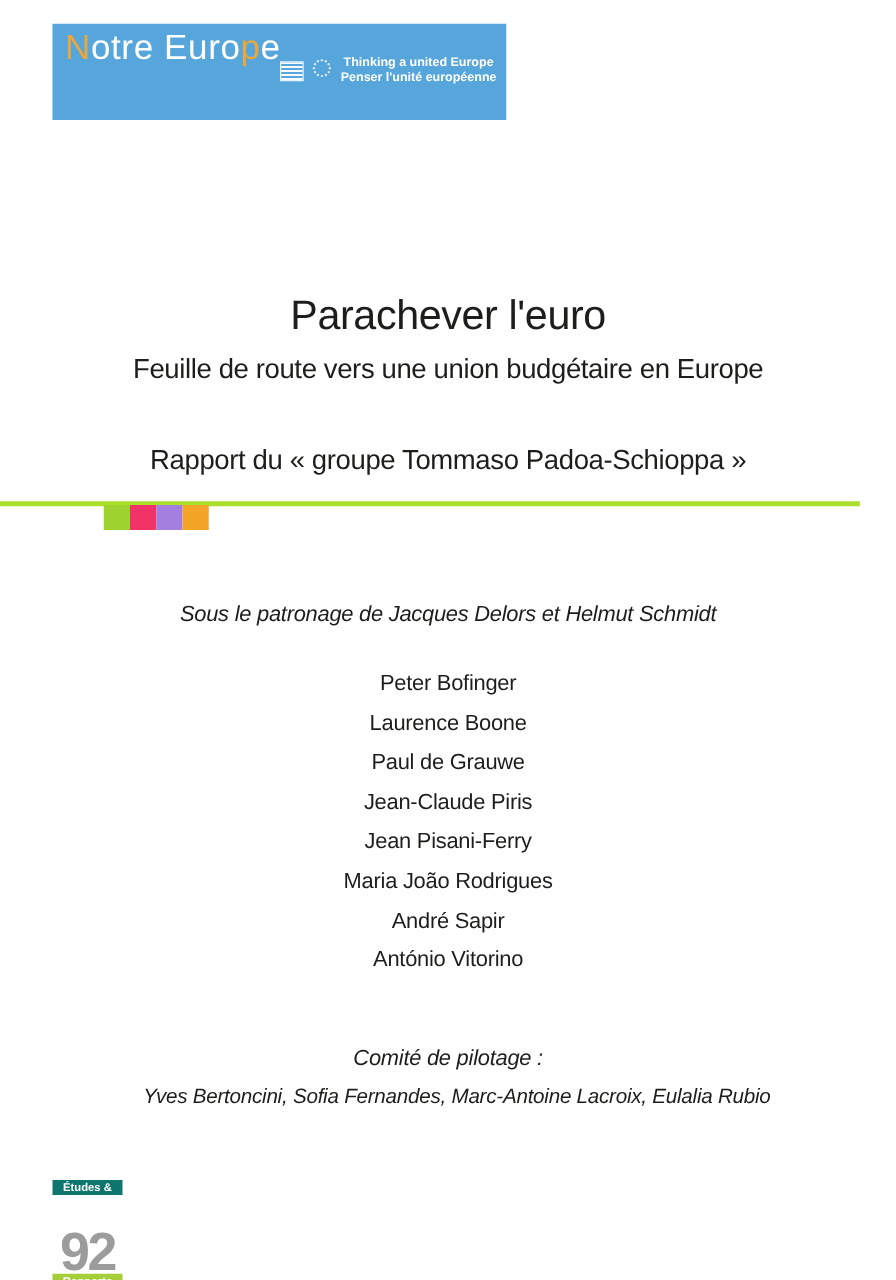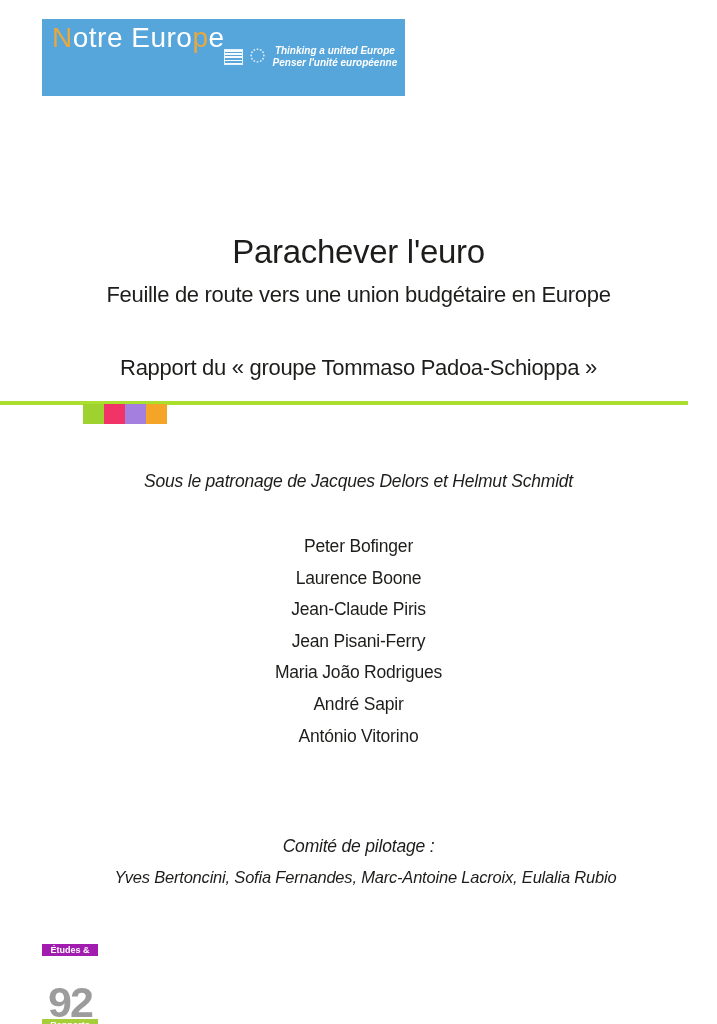--- a/index.html
+++ b/index.html
@@ -14,32 +14,32 @@
   .logo-stripe{width:13px;background:#efa335;}
   .logo-title{font-size:28px;line-height:30px;color:#ffffff;letter-spacing:0.5px;white-space:nowrap;}
   .logo-title .gold{color:#e9a83d;}
   .logo-bottom{display:flex;align-items:center;gap:7px;}
   .lines-icon{
     width:17px;height:14px;flex:0 0 auto;
     background:repeating-linear-gradient(to bottom,rgba(255,255,255,.95) 0 1.6px,rgba(255,255,255,0) 1.6px 3.2px);
     outline:1px solid rgba(255,255,255,.85);
   }
   .stars-icon{flex:0 0 auto;}
-  .logo-taglines{flex:1;text-align:center;font-size:10px;font-weight:bold;font-style:italic;color:#ffffff;line-height:12px;white-space:nowrap;}
+  .logo-taglines{flex:1;text-align:center;font-size:10px;font-weight:bold;color:#ffffff;line-height:12px;white-space:nowrap;}
   
   .title-block{position:absolute;left:0;top:233px;width:100%;text-align:center;letter-spacing:-0.3px;}
   .main-title{font-size:33px;font-weight:normal;margin:0;line-height:38px;}
   .subtitle{font-size:22px;margin-top:11px;line-height:26px;}
   .report-line{font-size:22px;margin-top:47px;line-height:26px;}
   
   .rule{position:absolute;left:0;top:401px;width:688px;height:4px;background:#abdf2d;}
   .squares{position:absolute;left:83px;top:404px;display:flex;}
   .sq{width:21px;height:20px;}
   
-  .patronage{position:absolute;left:0;top:471px;width:100%;text-align:center;font-size:17.5px;font-style:italic;letter-spacing:-0.2px;}
+  .patronage{position:absolute;left:0;top:481px;width:100%;text-align:center;font-size:17.5px;font-style:italic;letter-spacing:-0.2px;}
   .authors{position:absolute;left:0;top:531px;width:100%;text-align:center;font-size:17.5px;line-height:31.6px;letter-spacing:-0.2px;}
   .authors .italic{font-style:italic;}
   
   .steering{position:absolute;left:0;top:836px;width:100%;text-align:center;font-style:italic;letter-spacing:-0.2px;}
   .steering-label{font-size:17.5px;line-height:20px;}
   .steering-names{font-size:16.5px;line-height:20px;margin-top:11px;margin-left:14px;}
   
   .badge{position:absolute;left:42px;top:944px;width:56px;text-align:center;}
   .badge-strip{background:#a6ce38;color:#ffffff;font-size:9px;font-weight:bold;line-height:12px;height:12px;overflow:hidden;}
   .badge-number{font-size:43px;font-weight:bold;color:#9d9c9c;line-height:33px;letter-spacing:-2px;margin-top:30px;}
@@ -95,31 +95,32 @@
     <span class="sq" style="background: rgb(242, 51, 104);"></span>
     <span class="sq" style="background: rgb(164, 127, 224);"></span>
     <span class="sq" style="background: rgb(244, 164, 39);"></span>
   </div>
 
   <div class="patronage">Sous le patronage de Jacques Delors et Helmut Schmidt</div>
 
   <div class="authors">
     <div>Peter Bofinger</div>
     <div>Laurence Boone</div>
+    <div>Paul de Grauwe</div>
     <div>Jean-Claude Piris</div>
     <div>Jean Pisani-Ferry</div>
     <div>Maria João Rodrigues</div>
     <div>André Sapir</div>
     <div>António Vitorino</div>
   </div>
 
   <div class="steering">
     <div class="steering-label">Comité de pilotage :</div>
     <div class="steering-names">Yves Bertoncini, Sofia Fernandes, Marc-Antoine Lacroix, Eulalia Rubio</div>
   </div>
 
   <div class="badge">
-    <div class="badge-strip" style="background: #a21caf;">Études &amp;</div>
+    <div class="badge-strip" style="background: #0f766e;">Études &amp;</div>
     <div class="badge-number" style="color: rgb(157, 156, 156);">92</div>
     <div class="badge-strip" style="background: rgb(166, 206, 56);">Rapports</div>
   </div>
 
 </div>
 
 </body></html>

